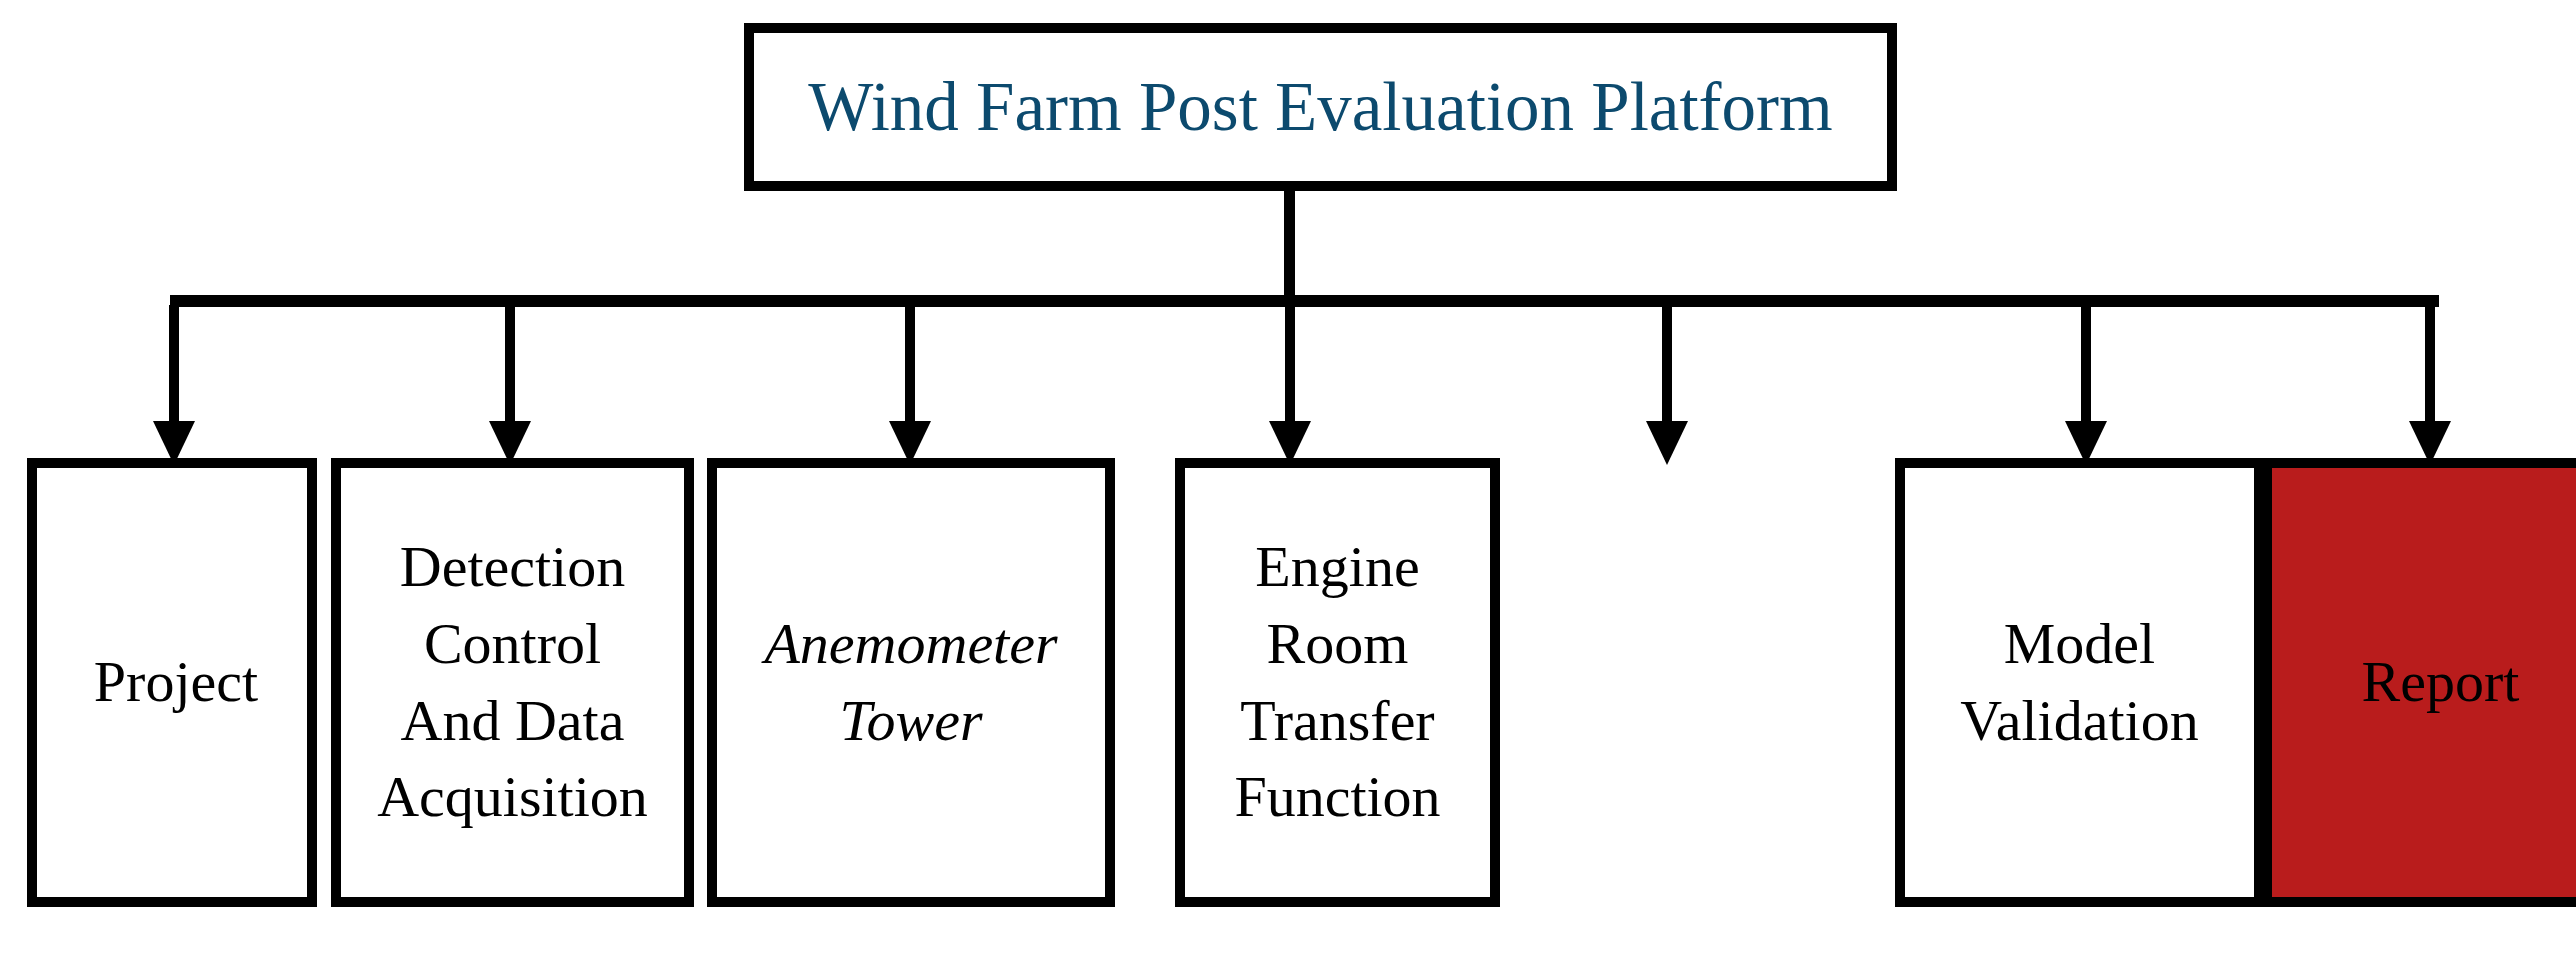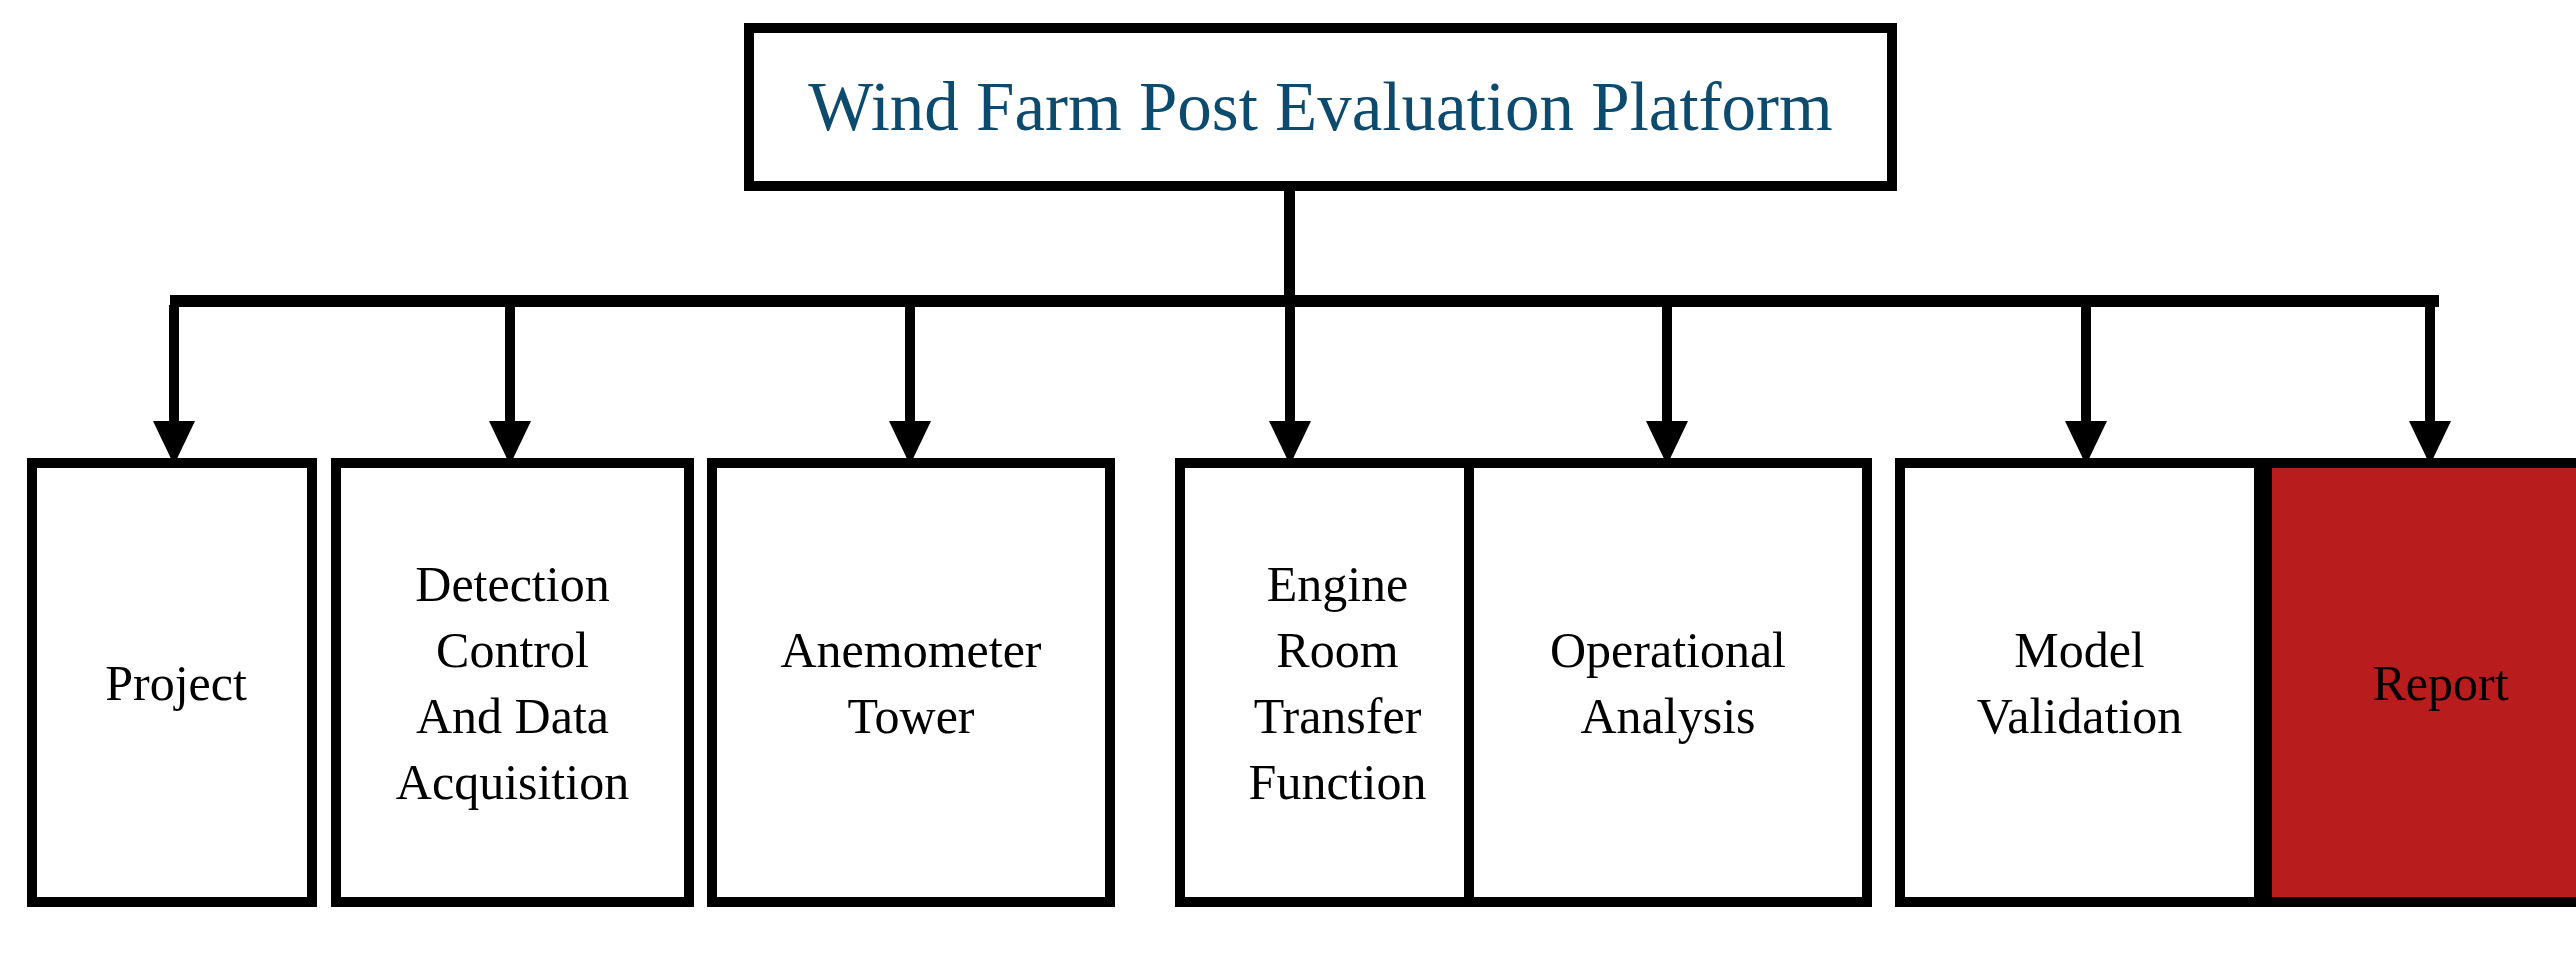--- a/index.html
+++ b/index.html
@@ -76,21 +76,21 @@
     top: 458px;
     height: 449px;
     border: 10px solid #000000;
     background: #ffffff;
     box-sizing: border-box;
     display: flex;
     align-items: center;
     justify-content: center;
   }
   .child-label {
-    font-size: 50px;
+    font-size: 58px;
     line-height: 1.32;
     text-align: center;
     white-space: pre-line;
   }
 </style>
 </head>
 <body>
 
 <div class="canvas" style="background: rgb(255, 255, 255);">
 
@@ -132,33 +132,29 @@
 
   <div class="child-box" style="left: 27px; width: 290px; border-color: rgb(0, 0, 0); background: rgb(255, 255, 255); color: rgb(0, 0, 0); padding-left: 8px;">
     <span class="child-label">Project</span>
   </div>
   <div class="child-box" style="left: 331px; width: 363px; border-color: rgb(0, 0, 0); background: rgb(255, 255, 255); color: rgb(0, 0, 0);">
     <span class="child-label">Detection
 Control
 And Data
 Acquisition</span>
   </div>
-  <div class="child-box" style="left: 707px; width: 408px; border-color: rgb(0, 0, 0); background: rgb(255, 255, 255); color: rgb(0, 0, 0);">
+  <div class="child-box" style="left: 707px; width: 408px; border-color: rgb(0, 0, 0); background: rgb(255, 255, 255); color: rgb(0, 0, 0); font-style: italic;">
     <span class="child-label">Anemometer
 Tower</span>
   </div>
   <div class="child-box" style="left: 1175px; width: 325px; border-color: rgb(0, 0, 0); background: rgb(255, 255, 255); color: rgb(0, 0, 0);">
     <span class="child-label">Engine
 Room
 Transfer
 Function</span>
-  </div>
-  <div class="child-box" style="left: 1464px; width: 408px; border-color: rgb(0, 0, 0); background: rgb(255, 255, 255); color: rgb(0, 0, 0);">
-    <span class="child-label">Operational
-Analysis</span>
   </div>
   <div class="child-box" style="left: 1895px; width: 369px; border-color: rgb(0, 0, 0); background: rgb(255, 255, 255); color: rgb(0, 0, 0); font-family: Liberation Serif, serif;">
     <span class="child-label">Model
 Validation</span>
   </div>
   <div class="child-box" style="left: 2262px; width: 357px; border-color: rgb(0, 0, 0); background: #b91c1c; color: rgb(0, 0, 0);">
     <span class="child-label">Report</span>
   </div>
 
 </div>

